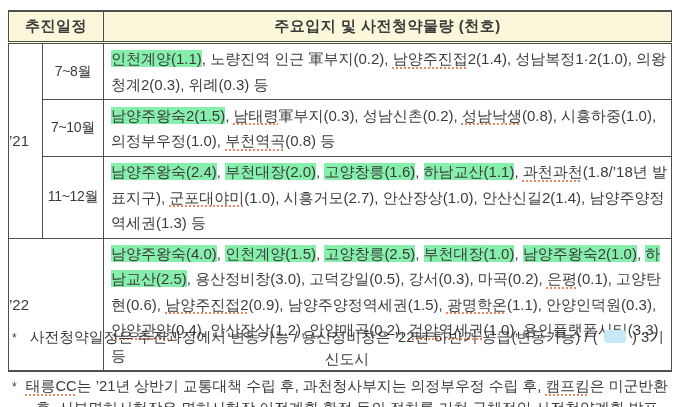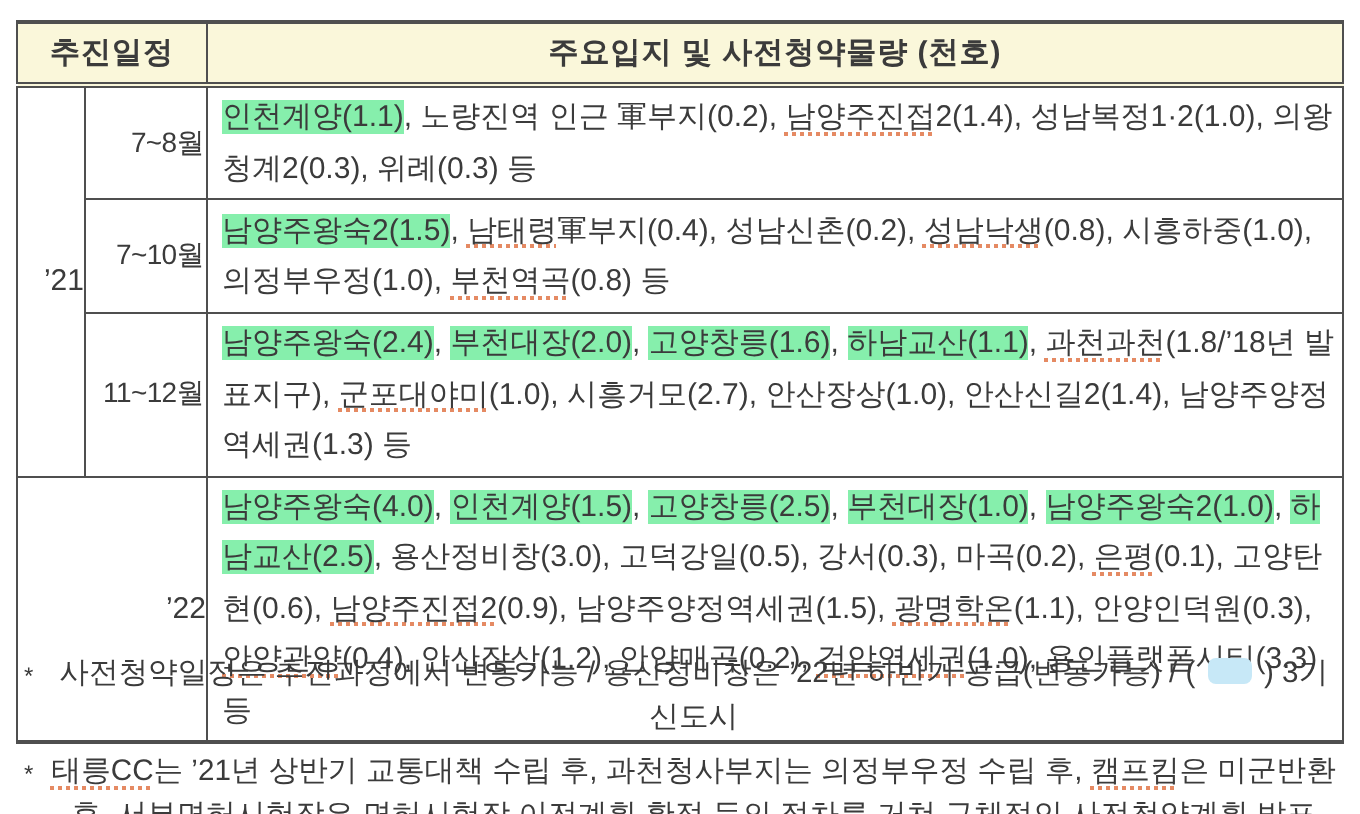--- a/index.html
+++ b/index.html
@@ -11,22 +11,22 @@
   table.tbl{
     position:absolute;left:8px;top:10px;width:664px;
     border-collapse:collapse;table-layout:fixed;
   }
   .tbl th,.tbl td{border:1px solid #4f4f4f;}
   .tbl th{
     background:#FAF7DA;height:27px;font-size:15px;font-weight:bold;text-align:center;
     border-top:2px solid #4f4f4f;border-bottom:3px double #4f4f4f;letter-spacing:0.5px;
   }
   .tbl td{font-size:15px;vertical-align:middle;background:#ffffff;}
-  td.year{text-align:right;padding:0;}
-  td.month{text-align:right;font-size:14px;letter-spacing:-0.3px;padding:0 1px;}
+  td.year{text-align:left;padding:0;}
+  td.month{text-align:center;font-size:14px;letter-spacing:-0.3px;padding:0 1px;}
   td.content{padding:2px 4px 2px 7px;line-height:25.5px;text-align:left;}
   tr.r-mid{height:57px;}
   tr.r-last{height:104px;}
   tr.r-last td{border-bottom:2px solid #4f4f4f;}
   .hl{background:#86efac;}
   .sq{
     text-decoration-line:underline;text-decoration-style:dotted;
     text-decoration-color:#E58A63;text-decoration-thickness:2px;text-underline-offset:3px;
   }
   .swatch{
@@ -56,21 +56,21 @@
       </tr>
     </thead>
     <tbody>
       <tr class="r-mid">
         <td class="year" rowspan="3">’21</td>
         <td class="month">7~8월</td>
         <td class="content"><span class="hl">인천계양(1.1)</span><span>, 노량진역 인근 軍부지(0.2), </span><span class="sq">남양주진접</span><span>2(1.4), 성남복정1·2(1.0), 의왕청계2(0.3), 위례(0.3) 등</span></td>
       </tr>
       <tr class="r-mid">
         <td class="month">7~10월</td>
-        <td class="content"><span class="hl">남양주왕숙2(1.5)</span><span>, </span><span class="sq">남태령</span><span>軍부지(0.4), 성남신촌(0.2), </span><span class="sq">성남낙생</span><span>(0.8), 시흥하중(1.0), 의정부우정(1.0), </span><span class="sq">부천역곡</span><span>(0.8) 등</span></td>
+        <td class="content"><span class="hl">남양주왕숙2(1.5)</span><span>, </span><span class="sq">남태령</span><span>軍부지(0.3), 성남신촌(0.2), </span><span class="sq">성남낙생</span><span>(0.8), 시흥하중(1.0), 의정부우정(1.0), </span><span class="sq">부천역곡</span><span>(0.8) 등</span></td>
       </tr>
       <tr class="r-mid">
         <td class="month">11~12월</td>
         <td class="content"><span class="hl">남양주왕숙(2.4)</span><span>, </span><span class="hl">부천대장(2.0)</span><span>, </span><span class="hl">고양창릉(1.6)</span><span>, </span><span class="hl">하남교산(1.1)</span><span>, </span><span class="sq">과천과천</span><span>(1.8/’18년 발표지구), </span><span class="sq">군포대야미</span><span>(1.0), 시흥거모(2.7), 안산장상(1.0), 안산신길2(1.4), 남양주양정역세권(1.3) 등</span></td>
       </tr>
       <tr class="r-last">
         <td class="year" colspan="2">’22</td>
         <td class="content"><span class="hl">남양주왕숙(4.0)</span><span>, </span><span class="hl">인천계양(1.5)</span><span>, </span><span class="hl">고양창릉(2.5)</span><span>, </span><span class="hl">부천대장(1.0)</span><span>, </span><span class="hl">남양주왕숙2(1.0)</span><span>, </span><span class="hl">하남교산(2.5)</span><span>, 용산정비창(3.0), 고덕강일(0.5), 강서(0.3), 마곡(0.2), </span><span class="sq">은평</span><span>(0.1), 고양탄현(0.6), </span><span class="sq">남양주진접2</span><span>(0.9), 남양주양정역세권(1.5), </span><span class="sq">광명학온</span><span>(1.1), 안양인덕원(0.3), </span><span class="sq">안양관양</span><span>(0.4), 안산장상(1.2), 안양매곡(0.2), </span><span class="sq">검암역세권</span><span>(1.0), 용인플랫폼시티(3.3) 등</span></td>
       </tr>
     </tbody>

